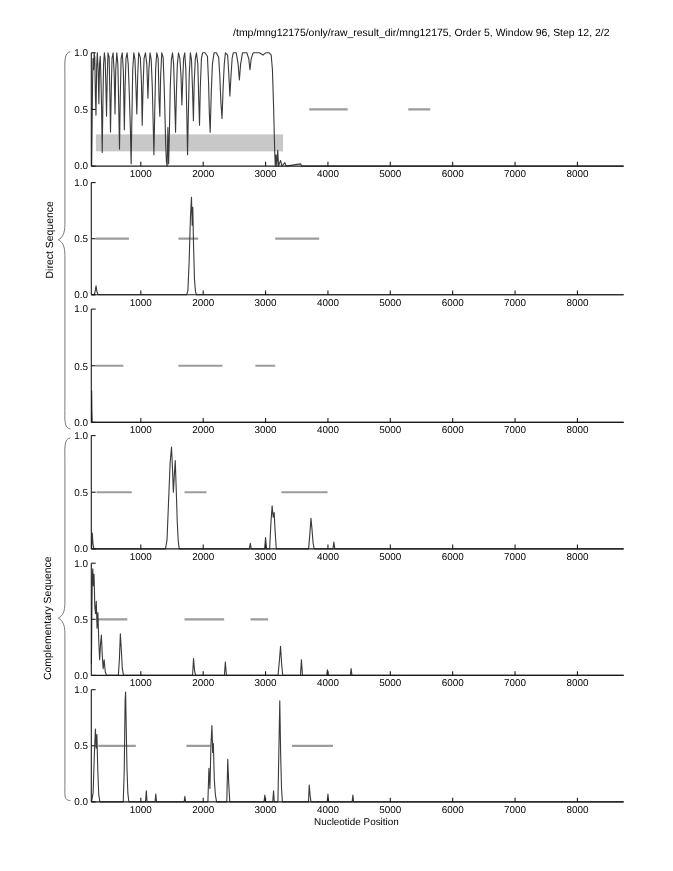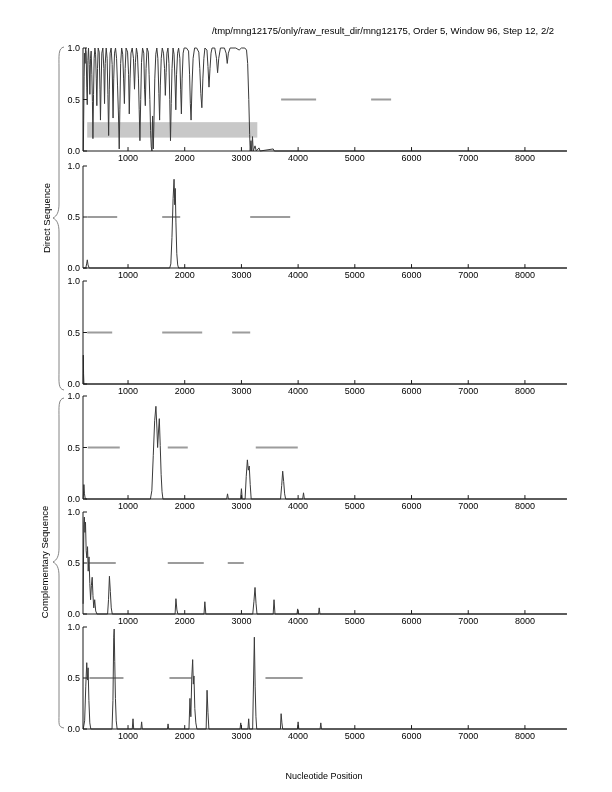--- a/index.html
+++ b/index.html
@@ -1,20 +1,20 @@
 <!DOCTYPE html>
 <html><head>
 <meta charset="utf-8">
 <style>
   html,body{margin:0;padding:0;background:#ffffff;}
   #page{position:relative;width:612px;height:792px;background:#ffffff;overflow:hidden;
         font-family:"Liberation Sans", sans-serif;color:#111;text-decoration:underline;}
   .title{position:absolute;left:383px;top:25px;transform:translateX(-50%);
          font-size:9.5px;white-space:nowrap;color:#000;}
-  .xlabel{position:absolute;left:324px;top:771px;transform:translateX(-50%);
+  .xlabel{position:absolute;left:324px;top:742px;transform:translateX(-50%);
           font-size:9px;white-space:nowrap;color:#000;}
   .rotlab{position:absolute;font-size:9.5px;white-space:nowrap;color:#000;
           transform:translate(-50%,-50%) rotate(-90deg);}
   .plot{position:absolute;overflow:visible;}
   .ylab{position:absolute;font-size:9px;color:#000;line-height:9px;}
   .xtick{position:absolute;font-size:9px;color:#000;line-height:9px;}
   svg.braces{position:absolute;left:0;top:0;}
 </style>
 </head>
 <body>

